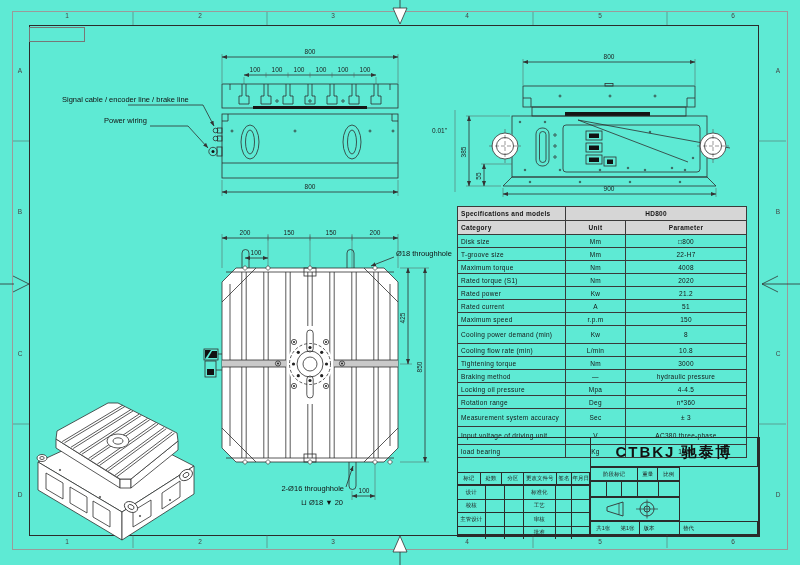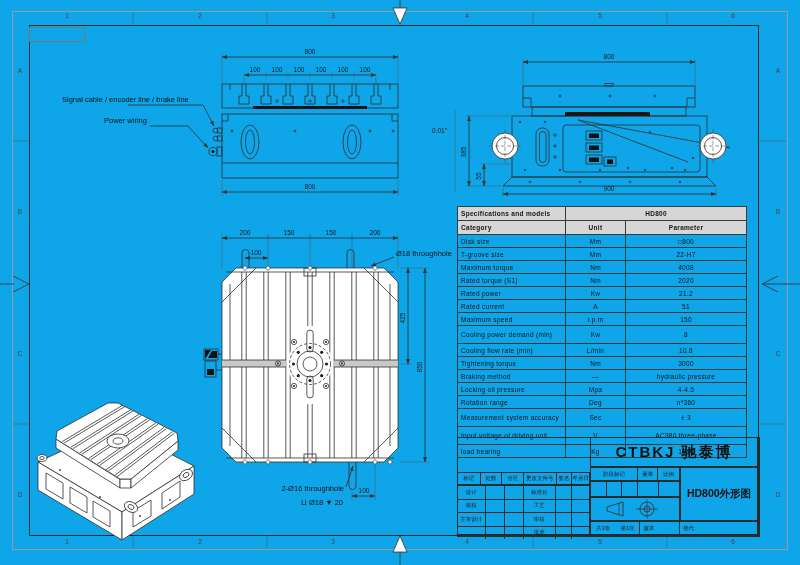--- a/index.html
+++ b/index.html
@@ -1,16 +1,16 @@
 <!DOCTYPE html>
 <html><head>
 <meta charset="utf-8">
 <style>
   html,body{margin:0;padding:0;background:#fff;}
-  #sheet{position:relative;width:800px;height:565px;background:#0ea5e9;overflow:hidden;
+  #sheet{position:relative;width:800px;height:565px;background:#5eead4;overflow:hidden;
          font-family:"Liberation Sans",sans-serif;}
   .abs{position:absolute;}
   .trim{left:12px;top:11px;width:774px;height:537px;border:1px solid #9a9a9a;}
   .frame{left:29px;top:25px;width:728px;height:509px;border:1.5px solid #2b2b2b;}
   .cornerbox{left:29px;top:27px;width:54px;height:13px;border:1px solid #777;}
   .zone{font-size:6.5px;color:#444;width:12px;text-align:center;}
   svg{position:absolute;left:0;top:0;}
   .ln{stroke:#2e2e2e;stroke-width:0.8;fill:none;}
   .thin{stroke:#555;stroke-width:0.5;fill:none;}
   .dash{stroke:#555;stroke-width:0.6;fill:none;stroke-dasharray:4 2;}
@@ -579,21 +579,20 @@
   <div class="abs tb" style="left:590px;top:497px;width:90px;height:24px;display:flex;align-items:center;justify-content:center;">
     <svg width="64" height="20" viewBox="0 0 64 20" style="position:static;">
       <path d="M4,8 L20,3 L20,17 L4,12 Z" fill="none" stroke="#333" stroke-width="0.9"></path>
       <line x1="16" y1="4.2" x2="16" y2="15.8" stroke="#333" stroke-width="0.7"></line>
       <circle cx="44" cy="10" r="7" fill="none" stroke="#333" stroke-width="0.9"></circle>
       <circle cx="44" cy="10" r="3" fill="none" stroke="#333" stroke-width="0.9"></circle>
       <line x1="33" y1="10" x2="55" y2="10" stroke="#333" stroke-width="0.7"></line>
       <line x1="44" y1="0.5" x2="44" y2="19.5" stroke="#333" stroke-width="0.7"></line>
     </svg>
   </div>
-  <div class="abs tb dwgno" style="left:680px;top:467px;width:78px;height:54px;">HD800外形图</div>
   <div class="abs tb" style="left:590px;top:521px;width:168px;height:14px;display:flex;">
     <div class="tb-cell" style="width:25px;border-right:none;">共1张</div>
     <div class="tb-cell" style="width:25px;">第1张</div>
     <div class="tb-cell" style="width:40px;justify-content:flex-start;padding-left:3px;">版本</div>
     <div class="tb-cell" style="width:78px;border-right:none;justify-content:flex-start;padding-left:3px;">替代</div>
   </div>
 
 </div>
 
 </body></html>

